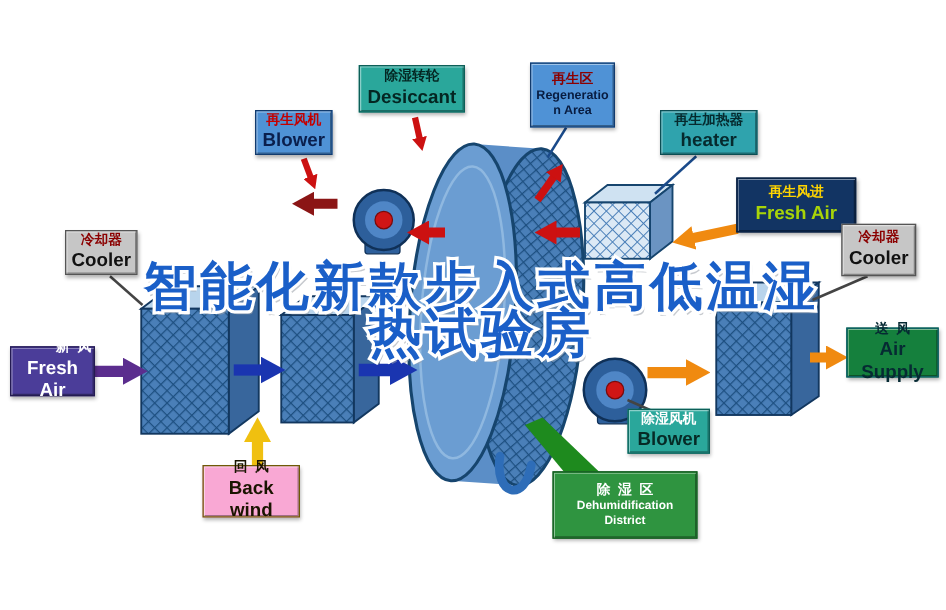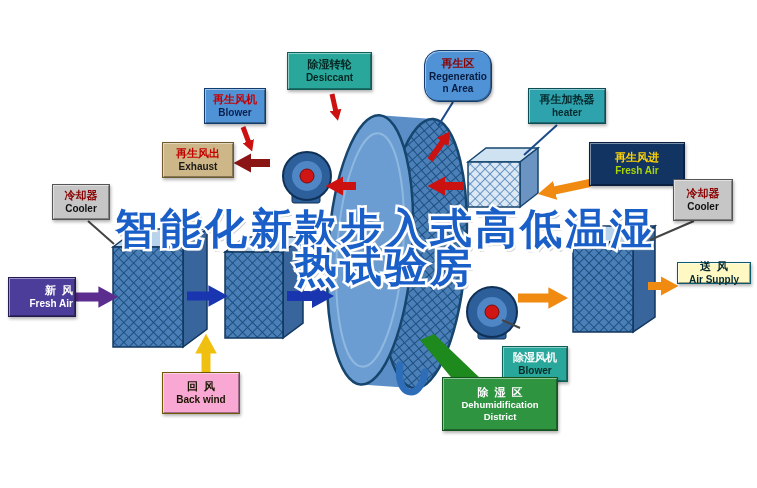--- a/index.html
+++ b/index.html
@@ -5,39 +5,39 @@
   html,body{margin:0;padding:0;background:#ffffff;}
   #stage{position:relative;width:757px;height:488px;background:#ffffff;overflow:hidden;
          font-family:"Liberation Sans","DejaVu Sans",sans-serif;}
   #art{position:absolute;left:0;top:0;width:757px;height:488px;}
   
   .lb{position:absolute;box-sizing:border-box;display:flex;flex-direction:column;
       align-items:center;justify-content:center;text-align:center;font-weight:bold;
       border:1px solid #222;line-height:1.2;padding:1px 2px;
       box-shadow:inset 1px 1px 0 rgba(255,255,255,.45),inset -1px -1px 0 rgba(0,0,0,.35),1px 2px 3px rgba(0,0,0,.3);}
   .lb .zh{font-size:11px;white-space:pre;}
-  .lb .en{font-size:10px;}
+  .lb .en{font-size:15px;}
   #lb-regen-blower{left:204px;top:88px;width:62px;height:36px;background:#4f92d6;border-color:#123b6e;}
   #lb-regen-blower .zh{color:#c40000}#lb-regen-blower .en{color:#0a1f4d}
   #lb-desiccant{left:287px;top:52px;width:85px;height:38px;background:#2aa79b;border-color:#0d5f58;color:#042622;}
-  #lb-regen-area{left:424px;top:50px;width:68px;height:52px;background:#4f92d6;border-color:#123b6e;border-radius:15px;}
+  #lb-regen-area{left:424px;top:50px;width:68px;height:52px;background:#4f92d6;border-color:#123b6e;}
   #lb-regen-area .zh{color:#8b0000}#lb-regen-area .en{color:#081c40;word-break:break-all;font-size:10px;}
   #lb-regen-heater{left:528px;top:88px;width:78px;height:36px;background:#2fa3ad;border-color:#0c4d53;color:#062a2e;}
   #lb-exhaust{left:162px;top:142px;width:72px;height:36px;background:#cdb687;border-color:#6e5a2a;}
   #lb-exhaust .zh{color:#c40000}#lb-exhaust .en{color:#1a1a1a}
   #lb-regen-air-in{left:589px;top:142px;width:96px;height:44px;background:#123463;border-color:#0a1f3d;}
   #lb-regen-air-in .zh{color:#ffd400}#lb-regen-air-in .en{color:#a8d408}
   #lb-cooler-left{left:52px;top:184px;width:58px;height:36px;background:#c6c6c6;border-color:#555;}
   #lb-cooler-left .zh{color:#8b0000}#lb-cooler-left .en{color:#111}
   #lb-cooler-right{left:673px;top:179px;width:60px;height:42px;background:#c6c6c6;border-color:#555;}
   #lb-cooler-right .zh{color:#8b0000}#lb-cooler-right .en{color:#111}
   #lb-fresh-air{left:8px;top:277px;width:68px;height:40px;background:#4b3d99;border-color:#241b52;color:#ffffff;align-items:flex-end;}
-  #lb-air-supply{left:677px;top:262px;width:74px;height:22px;background:#fef9c3;border-color:#0c5a6e;color:#062a33;text-align:right;}
+  #lb-air-supply{left:677px;top:262px;width:74px;height:40px;background:#15803d;border-color:#0c5a6e;color:#062a33;}
   #lb-back-wind{left:162px;top:372px;width:78px;height:42px;background:#f9a8d4;border-color:#6e5a06;color:#1a1400;}
-  #lb-dehumid-blower{left:502px;top:346px;width:66px;height:36px;background:#2aa79b;border-color:#0d5f58;}
+  #lb-dehumid-blower{left:502px;top:327px;width:66px;height:36px;background:#2aa79b;border-color:#0d5f58;}
   #lb-dehumid-blower .zh{color:#ffffff}#lb-dehumid-blower .en{color:#062a26}
   #lb-dehumid-district{left:442px;top:377px;width:116px;height:54px;background:#2f9440;border-color:#14551f;color:#ffffff;}
   #lb-dehumid-district .zh{font-size:11px}
   #lb-dehumid-district .en{font-size:9.5px;max-width:122px;}
 </style>
 </head>
 <body>
 
 <div id="stage">
 
@@ -152,24 +152,20 @@
     <div class="en">Desiccant</div>
   </div>
   <div class="lb" id="lb-regen-area">
     <div class="zh">再生区</div>
     <div class="en">Regeneration Area</div>
   </div>
   <div class="lb" id="lb-regen-heater">
     <div class="zh">再生加热器</div>
     <div class="en">heater</div>
   </div>
-  <div class="lb" id="lb-exhaust">
-    <div class="zh">再生风出</div>
-    <div class="en">Exhaust</div>
-  </div>
   <div class="lb" id="lb-regen-air-in">
     <div class="zh">再生风进</div>
     <div class="en">Fresh Air</div>
   </div>
   <div class="lb" id="lb-cooler-left">
     <div class="zh">冷却器</div>
     <div class="en">Cooler</div>
   </div>
   <div class="lb" id="lb-cooler-right">
     <div class="zh">冷却器</div>

